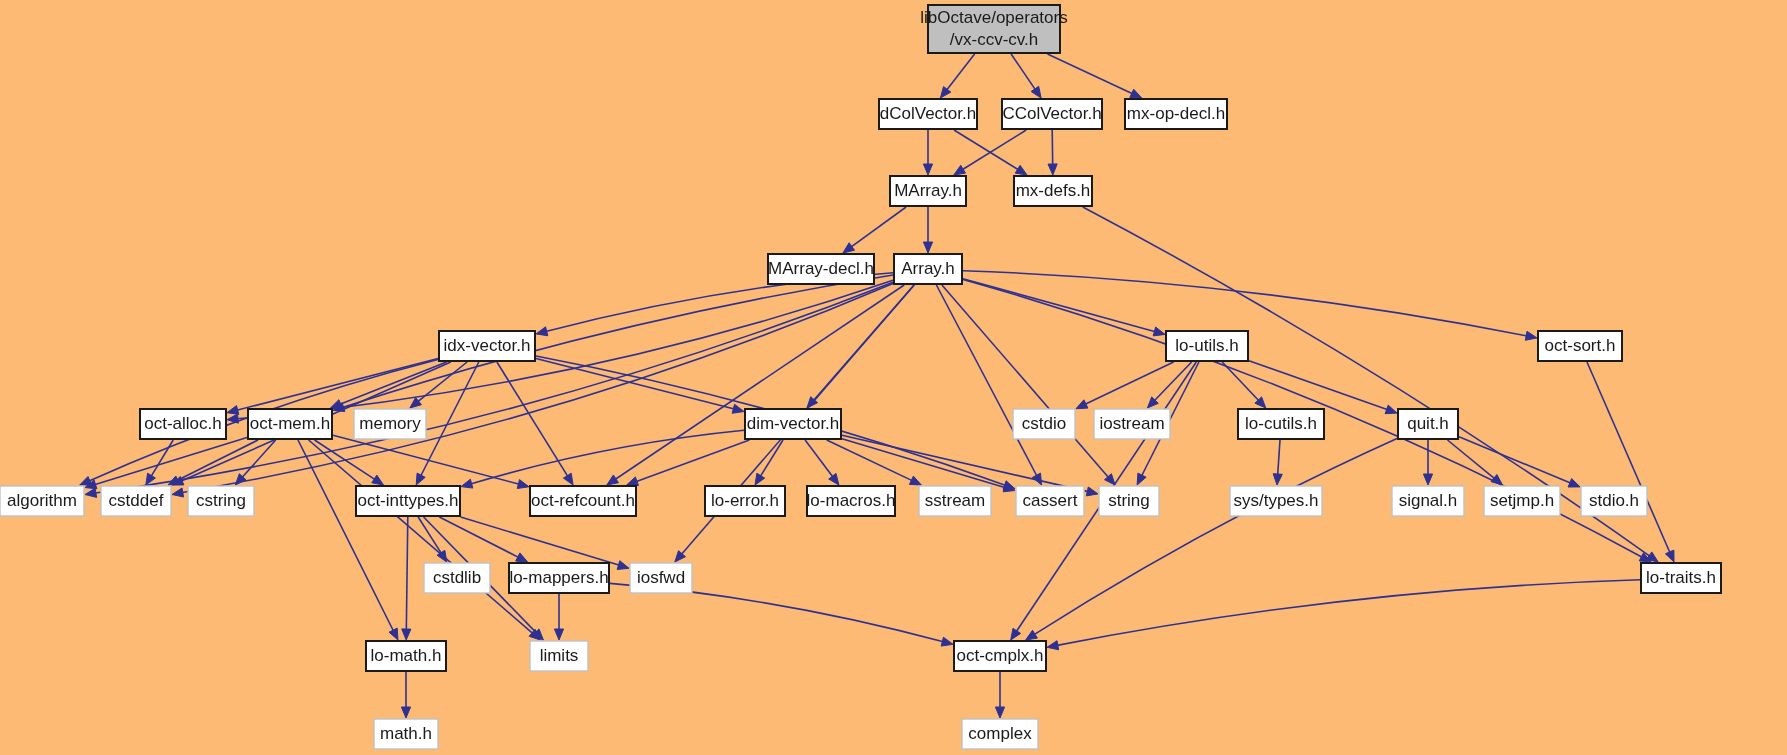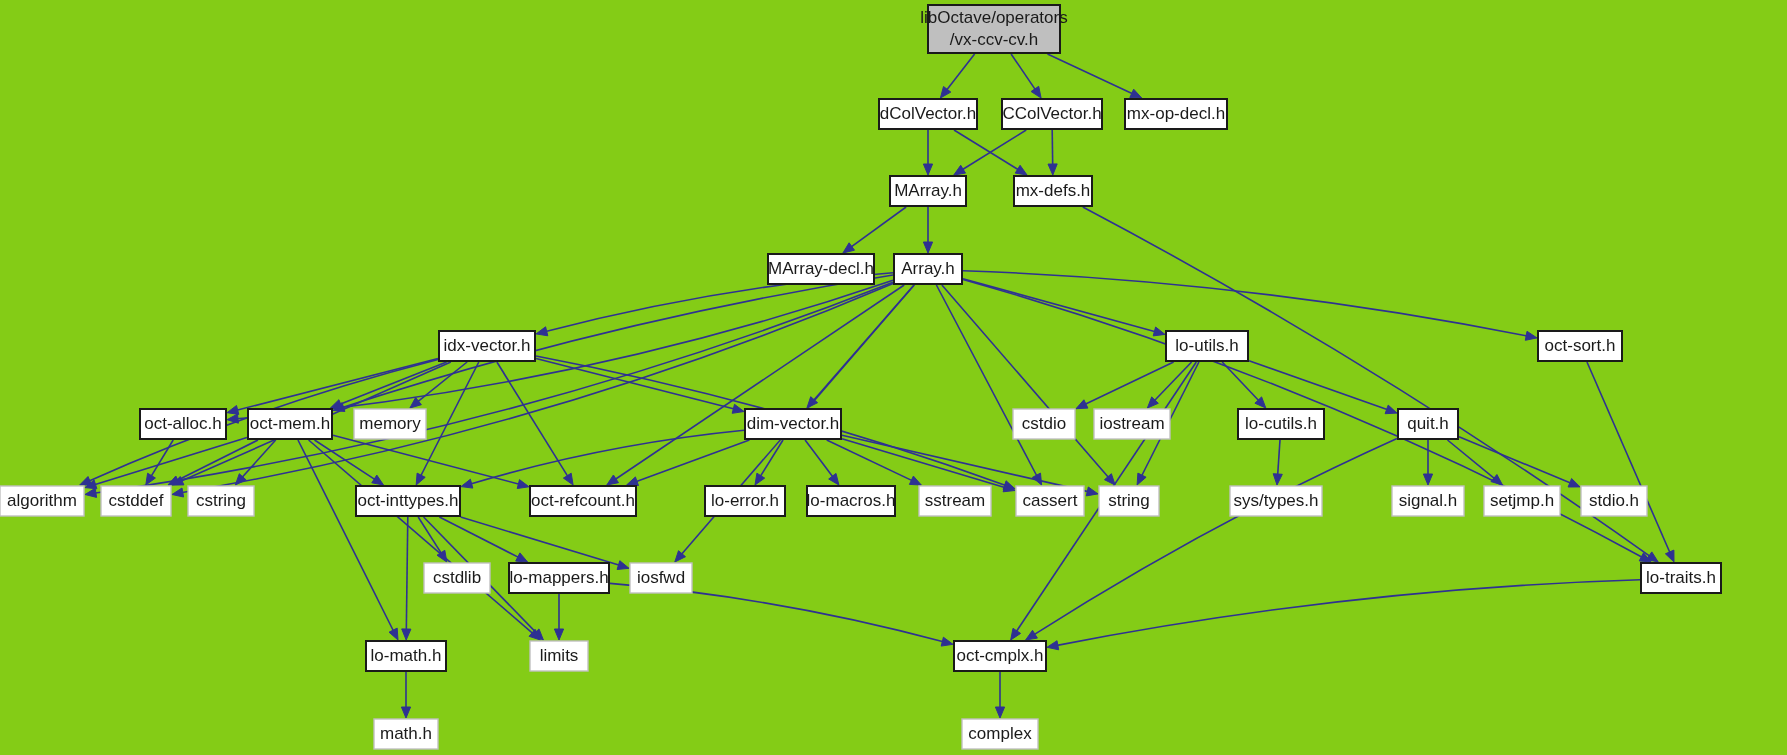--- a/index.html
+++ b/index.html
@@ -5,21 +5,21 @@
 <style>
   html, body {
     margin: 0;
     padding: 0;
     background: #ffffff;
   }
   #canvas-wrap {
     position: relative;
     width: 1787px;
     height: 755px;
-    background: #84cc16;
+    background: #fdba74;
     overflow: hidden;
     font-family: "Liberation Sans", sans-serif;
   }
   svg#graph {
     position: absolute;
     left: 0;
     top: 0;
     width: 1787px;
     height: 755px;
     display: block;

